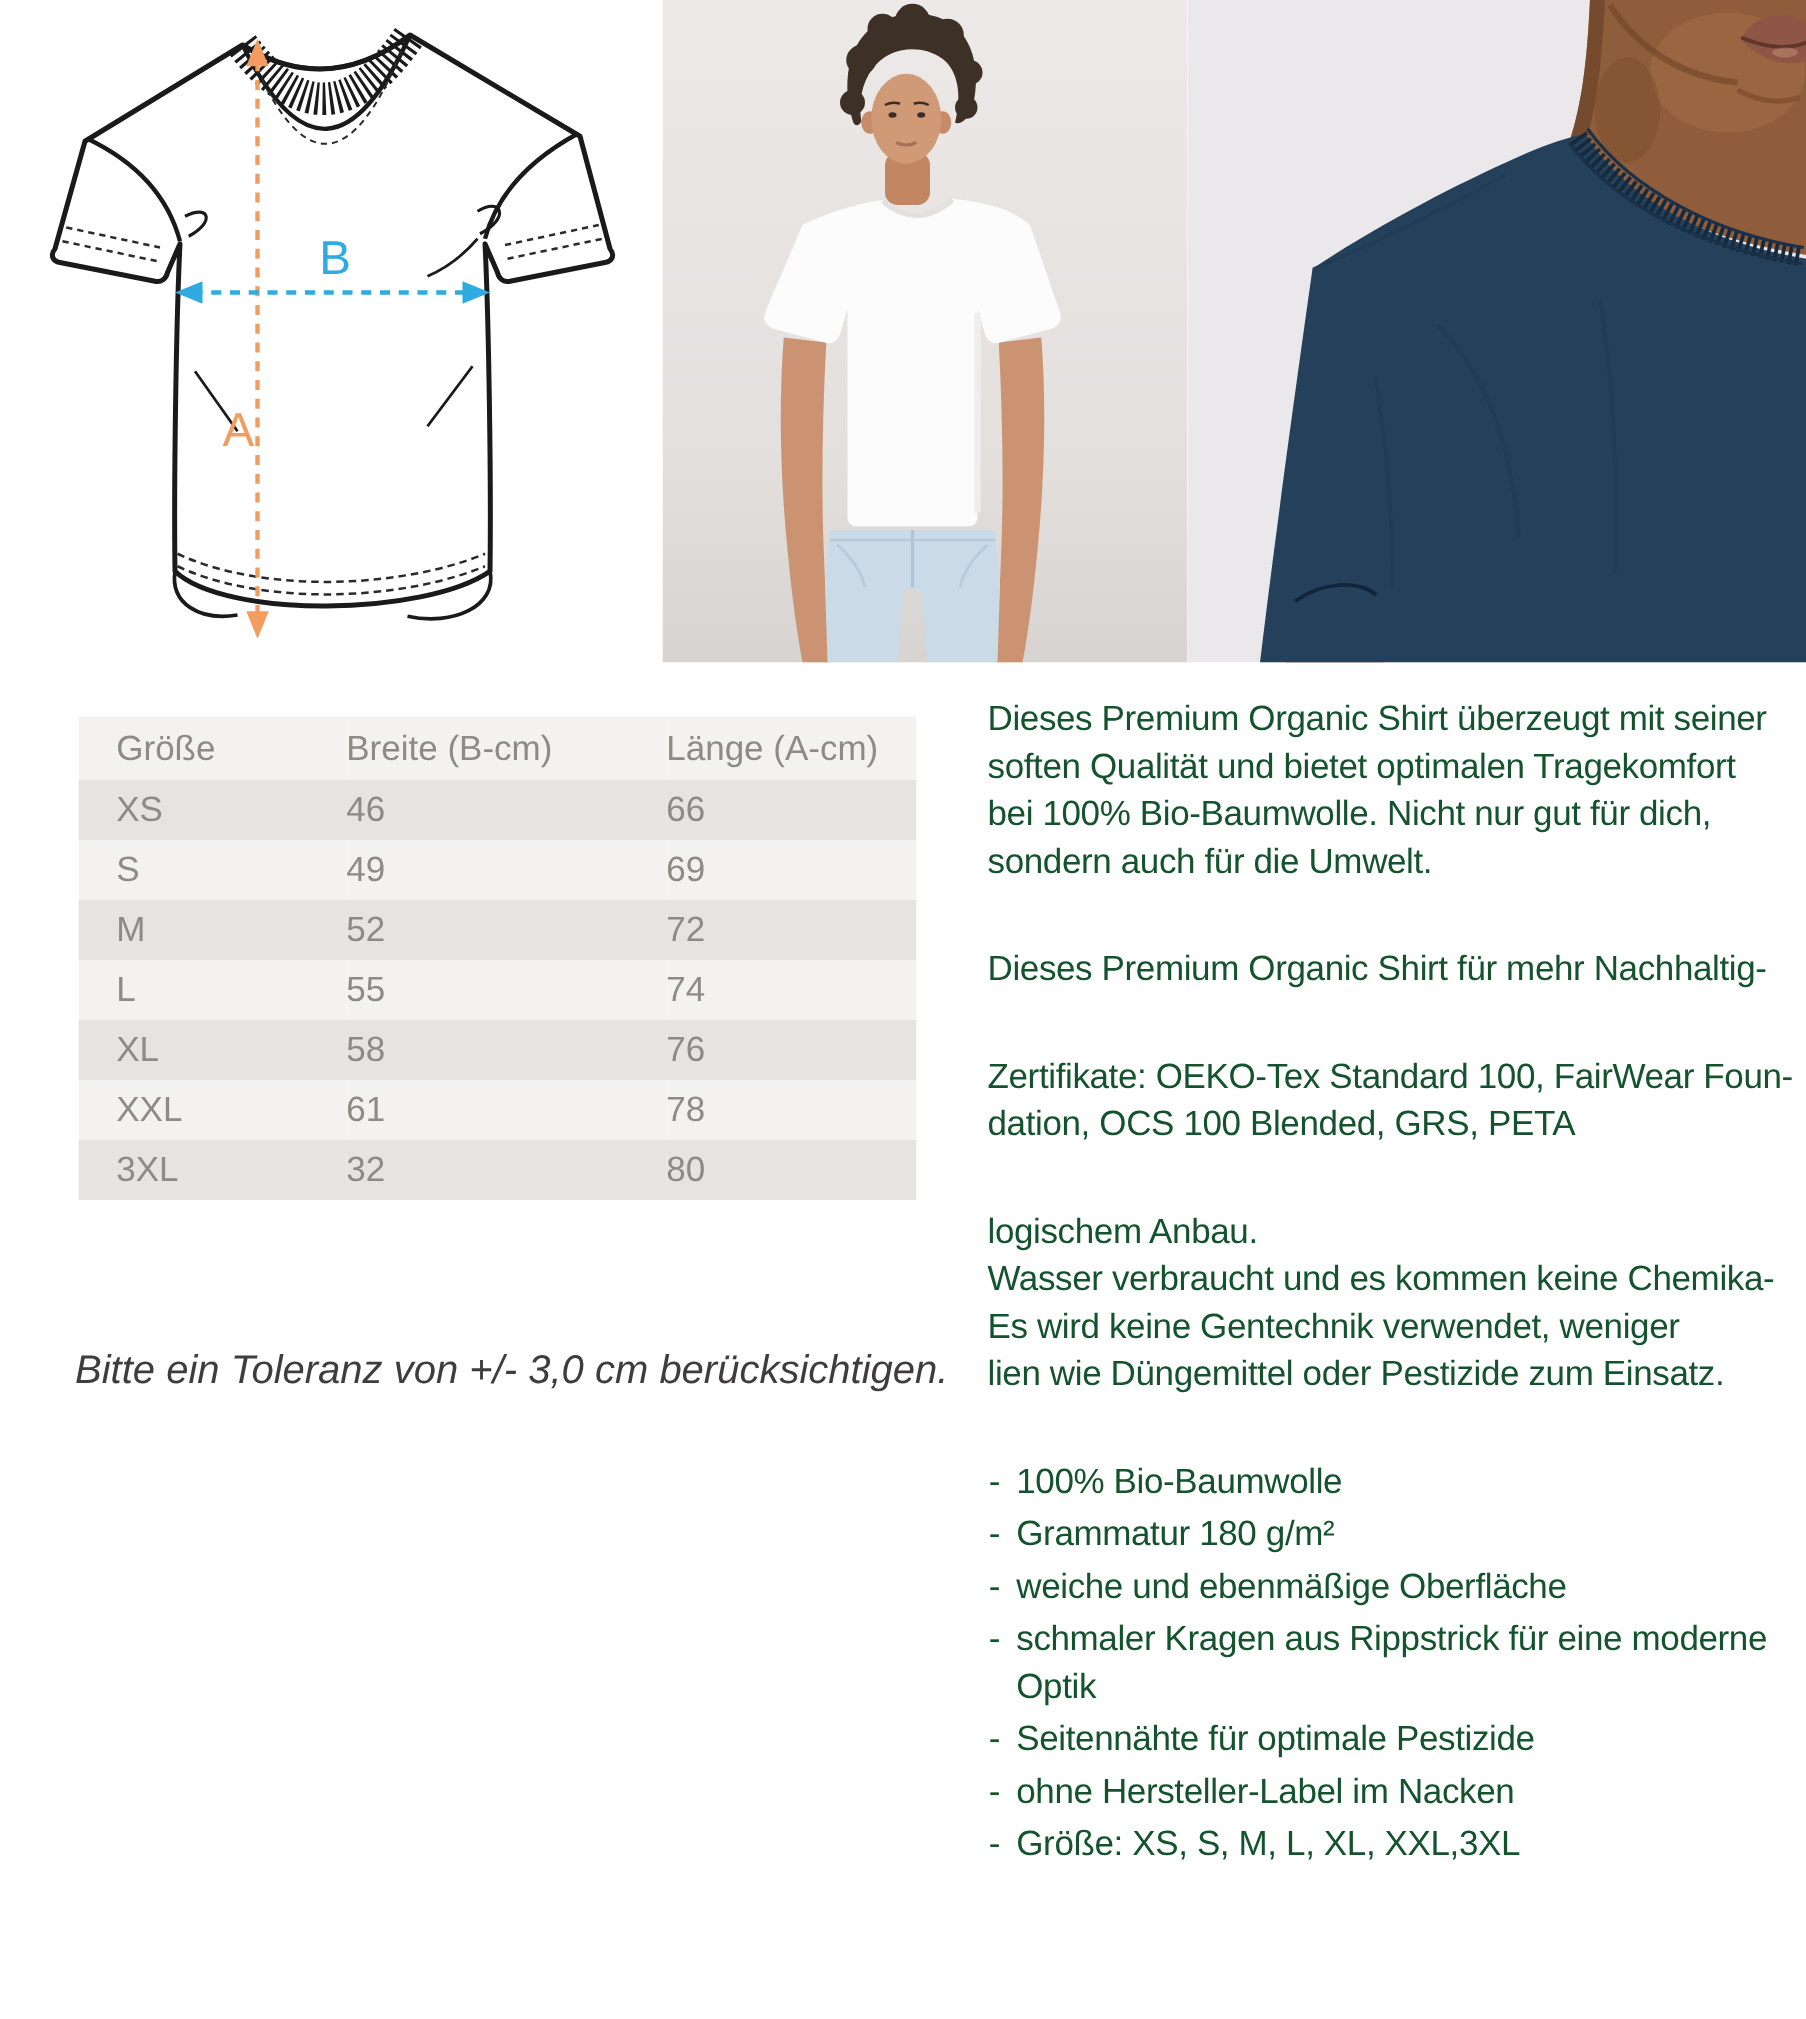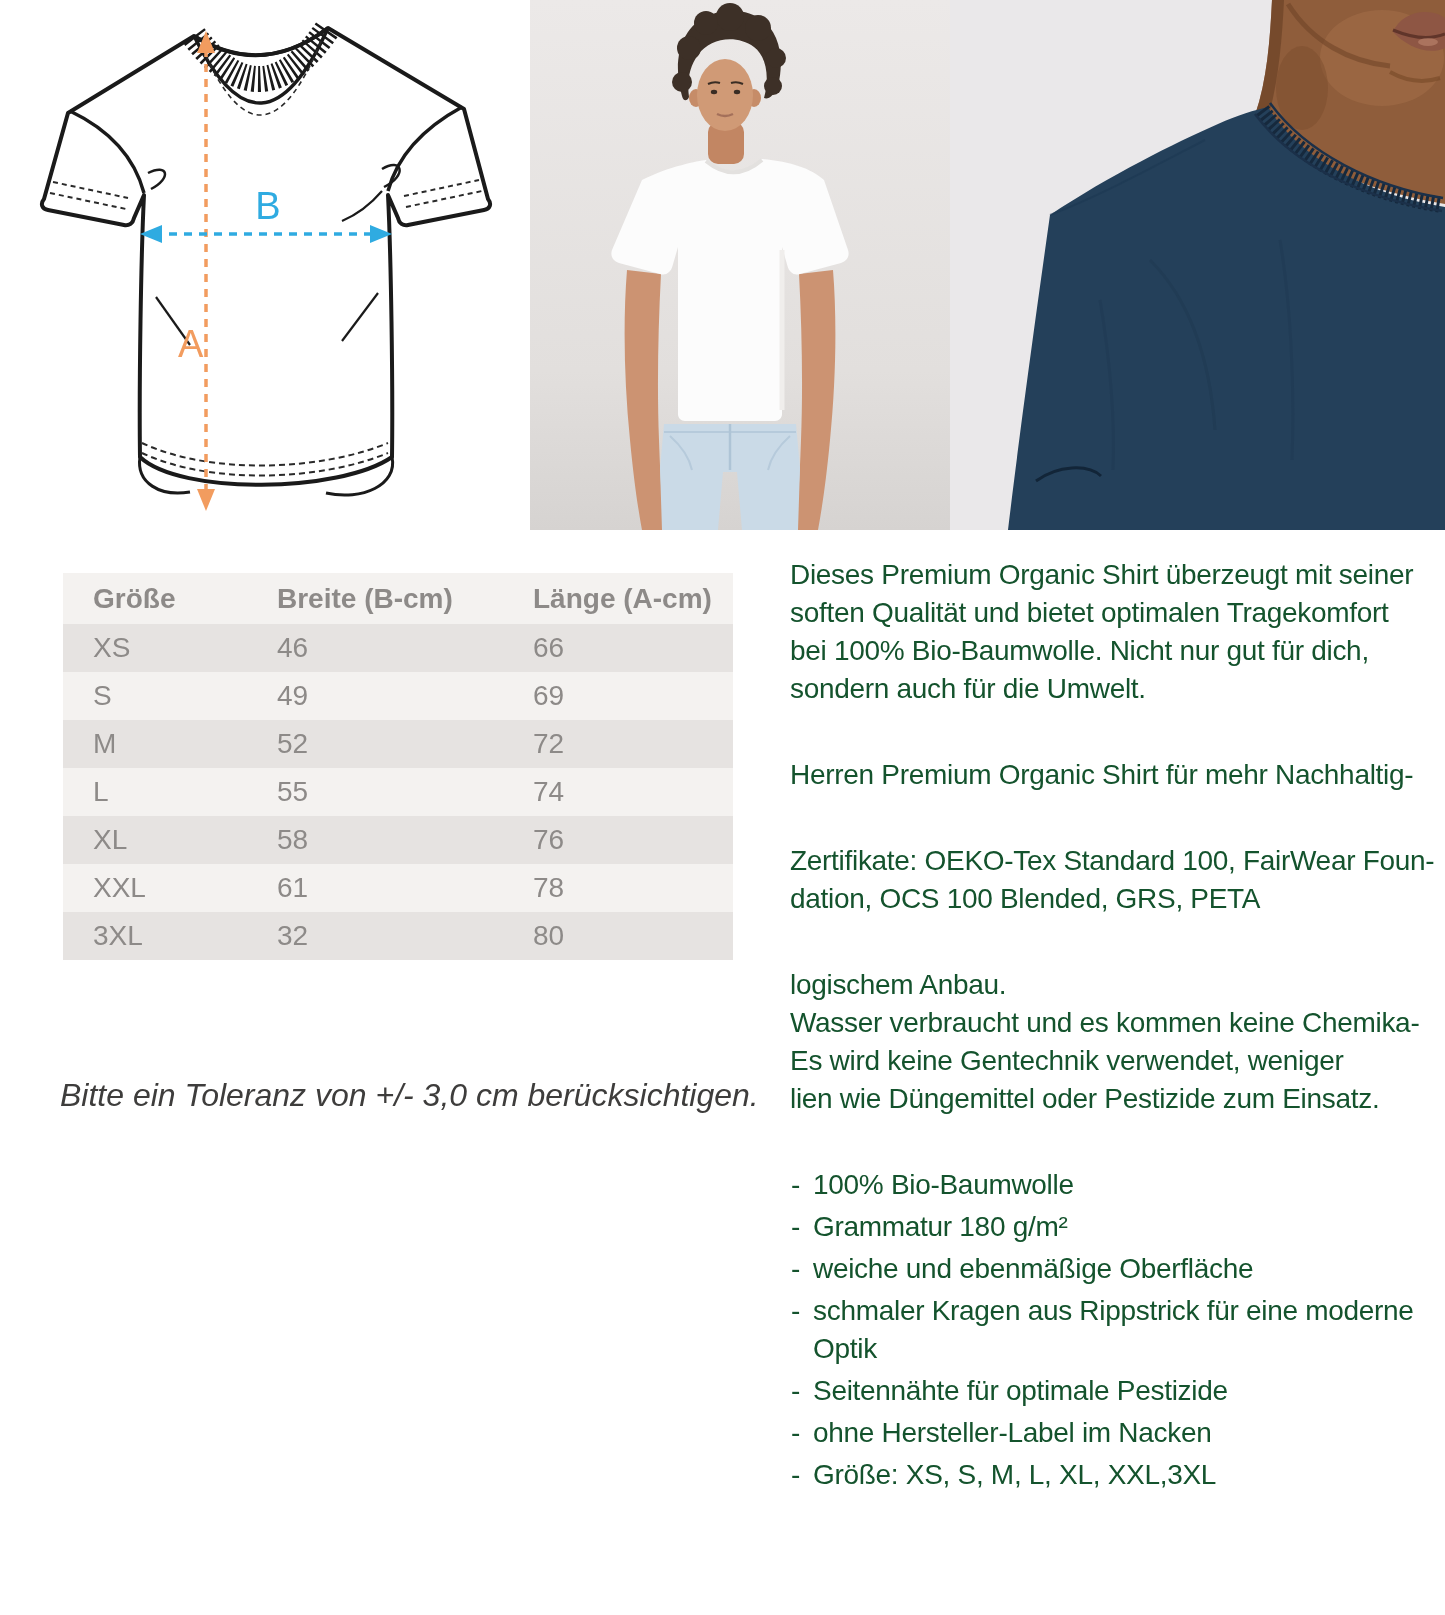--- a/index.html
+++ b/index.html
@@ -10,21 +10,21 @@
   
   .diagram{position:absolute;left:30px;top:5px;width:470px;height:510px;}
   .photo{position:absolute;top:0;height:530px;margin:0;}
   .photo.model{left:530px;width:420px;}
   .photo.detail{left:950px;width:495px;}
   svg{display:block;width:100%;height:100%;}
 
   
   .size-table{position:absolute;left:63px;top:573px;width:670px;
               border-collapse:collapse;font-size:28px;color:#8D8A88;font-weight:400;}
-  .size-table th{font-weight:700;text-align:left;height:51px;}
+  .size-table th{font-weight:400;text-align:left;height:51px;}
   .size-table td{height:48px;}
   .size-table th,.size-table td{padding:0;}
   .size-table th:nth-child(1),.size-table td:nth-child(1){padding-left:30px;width:184px;}
   .size-table th:nth-child(2),.size-table td:nth-child(2){width:256px;}
   .size-table th:nth-child(3),.size-table td:nth-child(3){width:200px;}
   .size-table thead tr{background:#F4F2F0;}
   .size-table tbody tr:nth-child(odd){background:#E6E3E1;}
   .size-table tbody tr:nth-child(even){background:#F4F2F0;}
 
   .tolerance{position:absolute;left:60px;top:1045px;font-size:32px;color:#3E3D3C;font-style:italic;}
@@ -221,21 +221,21 @@
 
   <div class="description">
     <div id="desc-paras">
         <div class="para">
           <div class="line">Dieses Premium Organic Shirt überzeugt mit seiner</div>
           <div class="line">soften Qualität und bietet optimalen Tragekomfort</div>
           <div class="line">bei 100% Bio-Baumwolle. Nicht nur gut für dich,</div>
           <div class="line">sondern auch für die Umwelt.</div>
         </div>
         <div class="para">
-          <div class="line">Herren Premium Organic Shirt für mehr Nachhaltig-</div>
+          <div class="line">Dieses Premium Organic Shirt für mehr Nachhaltig-</div>
         </div>
         <div class="para">
           <div class="line">Zertifikate: OEKO-Tex Standard 100, FairWear Foun-</div>
           <div class="line">dation, OCS 100 Blended, GRS, PETA</div>
         </div>
         <div class="para">
           <div class="line">logischem Anbau.</div>
           <div class="line">Wasser verbraucht und es kommen keine Chemika-</div>
           <div class="line">Es wird keine Gentechnik verwendet, weniger</div>
           <div class="line">lien wie Düngemittel oder Pestizide zum Einsatz.</div>

